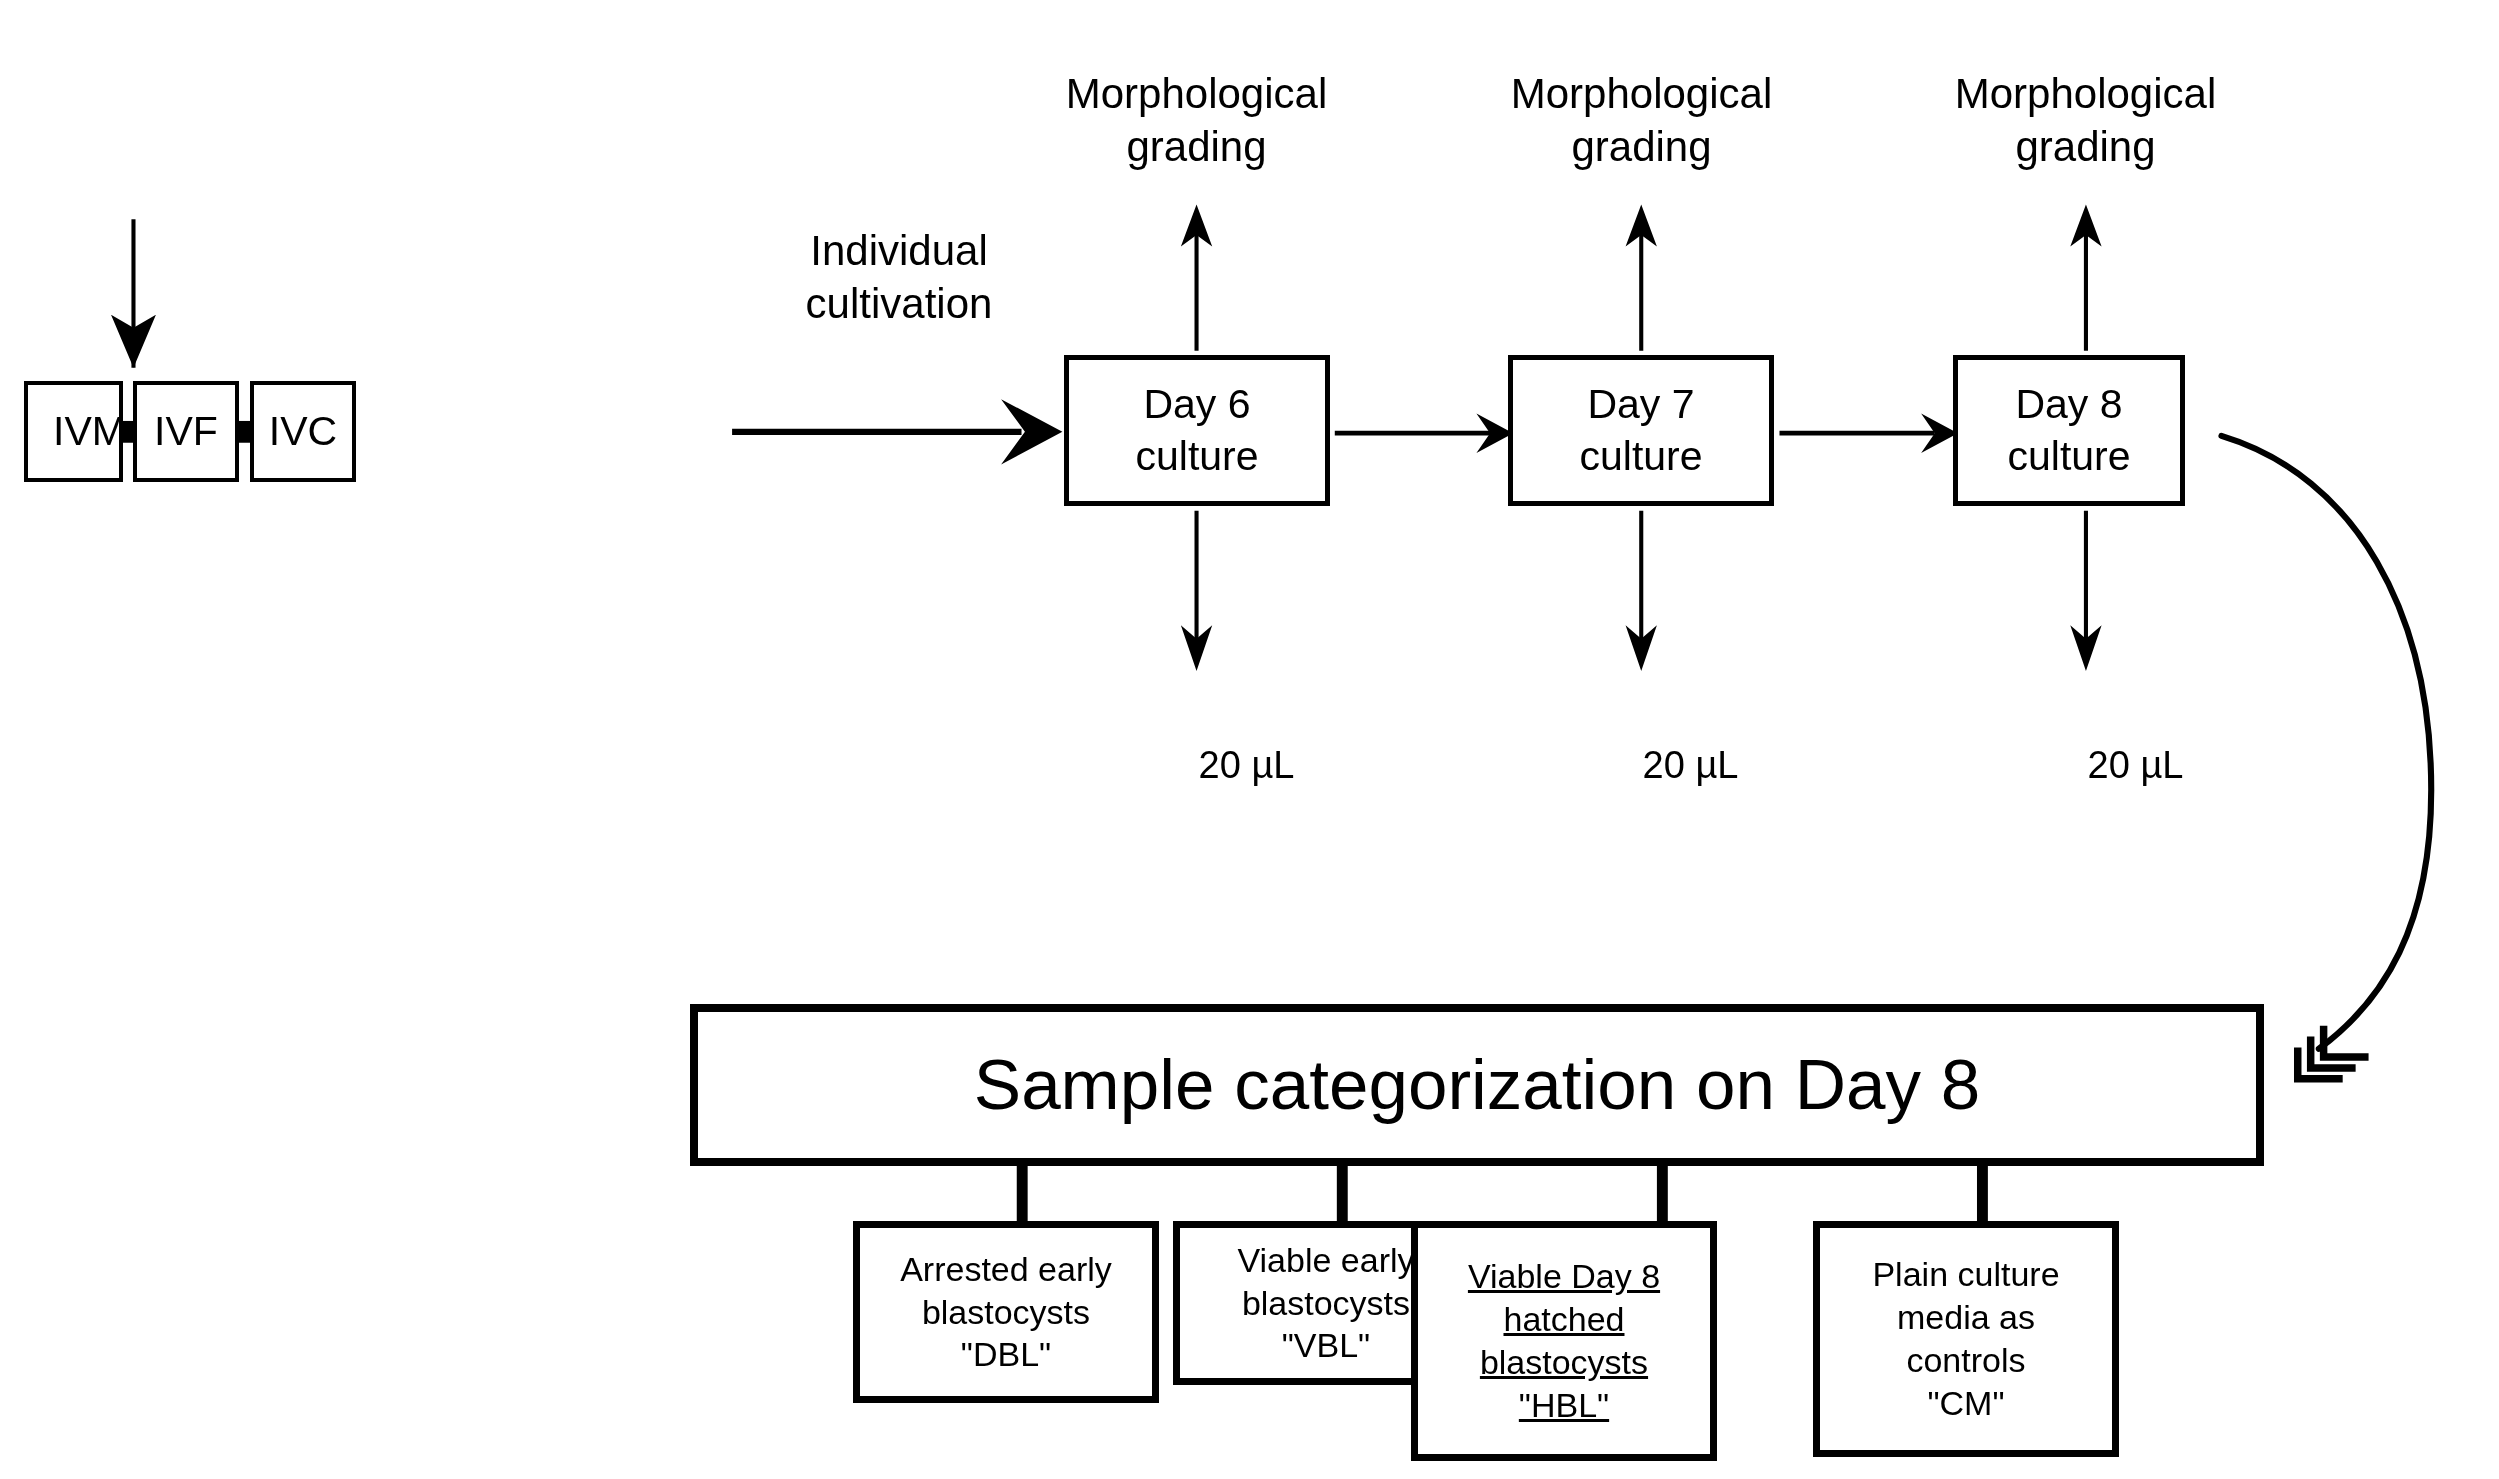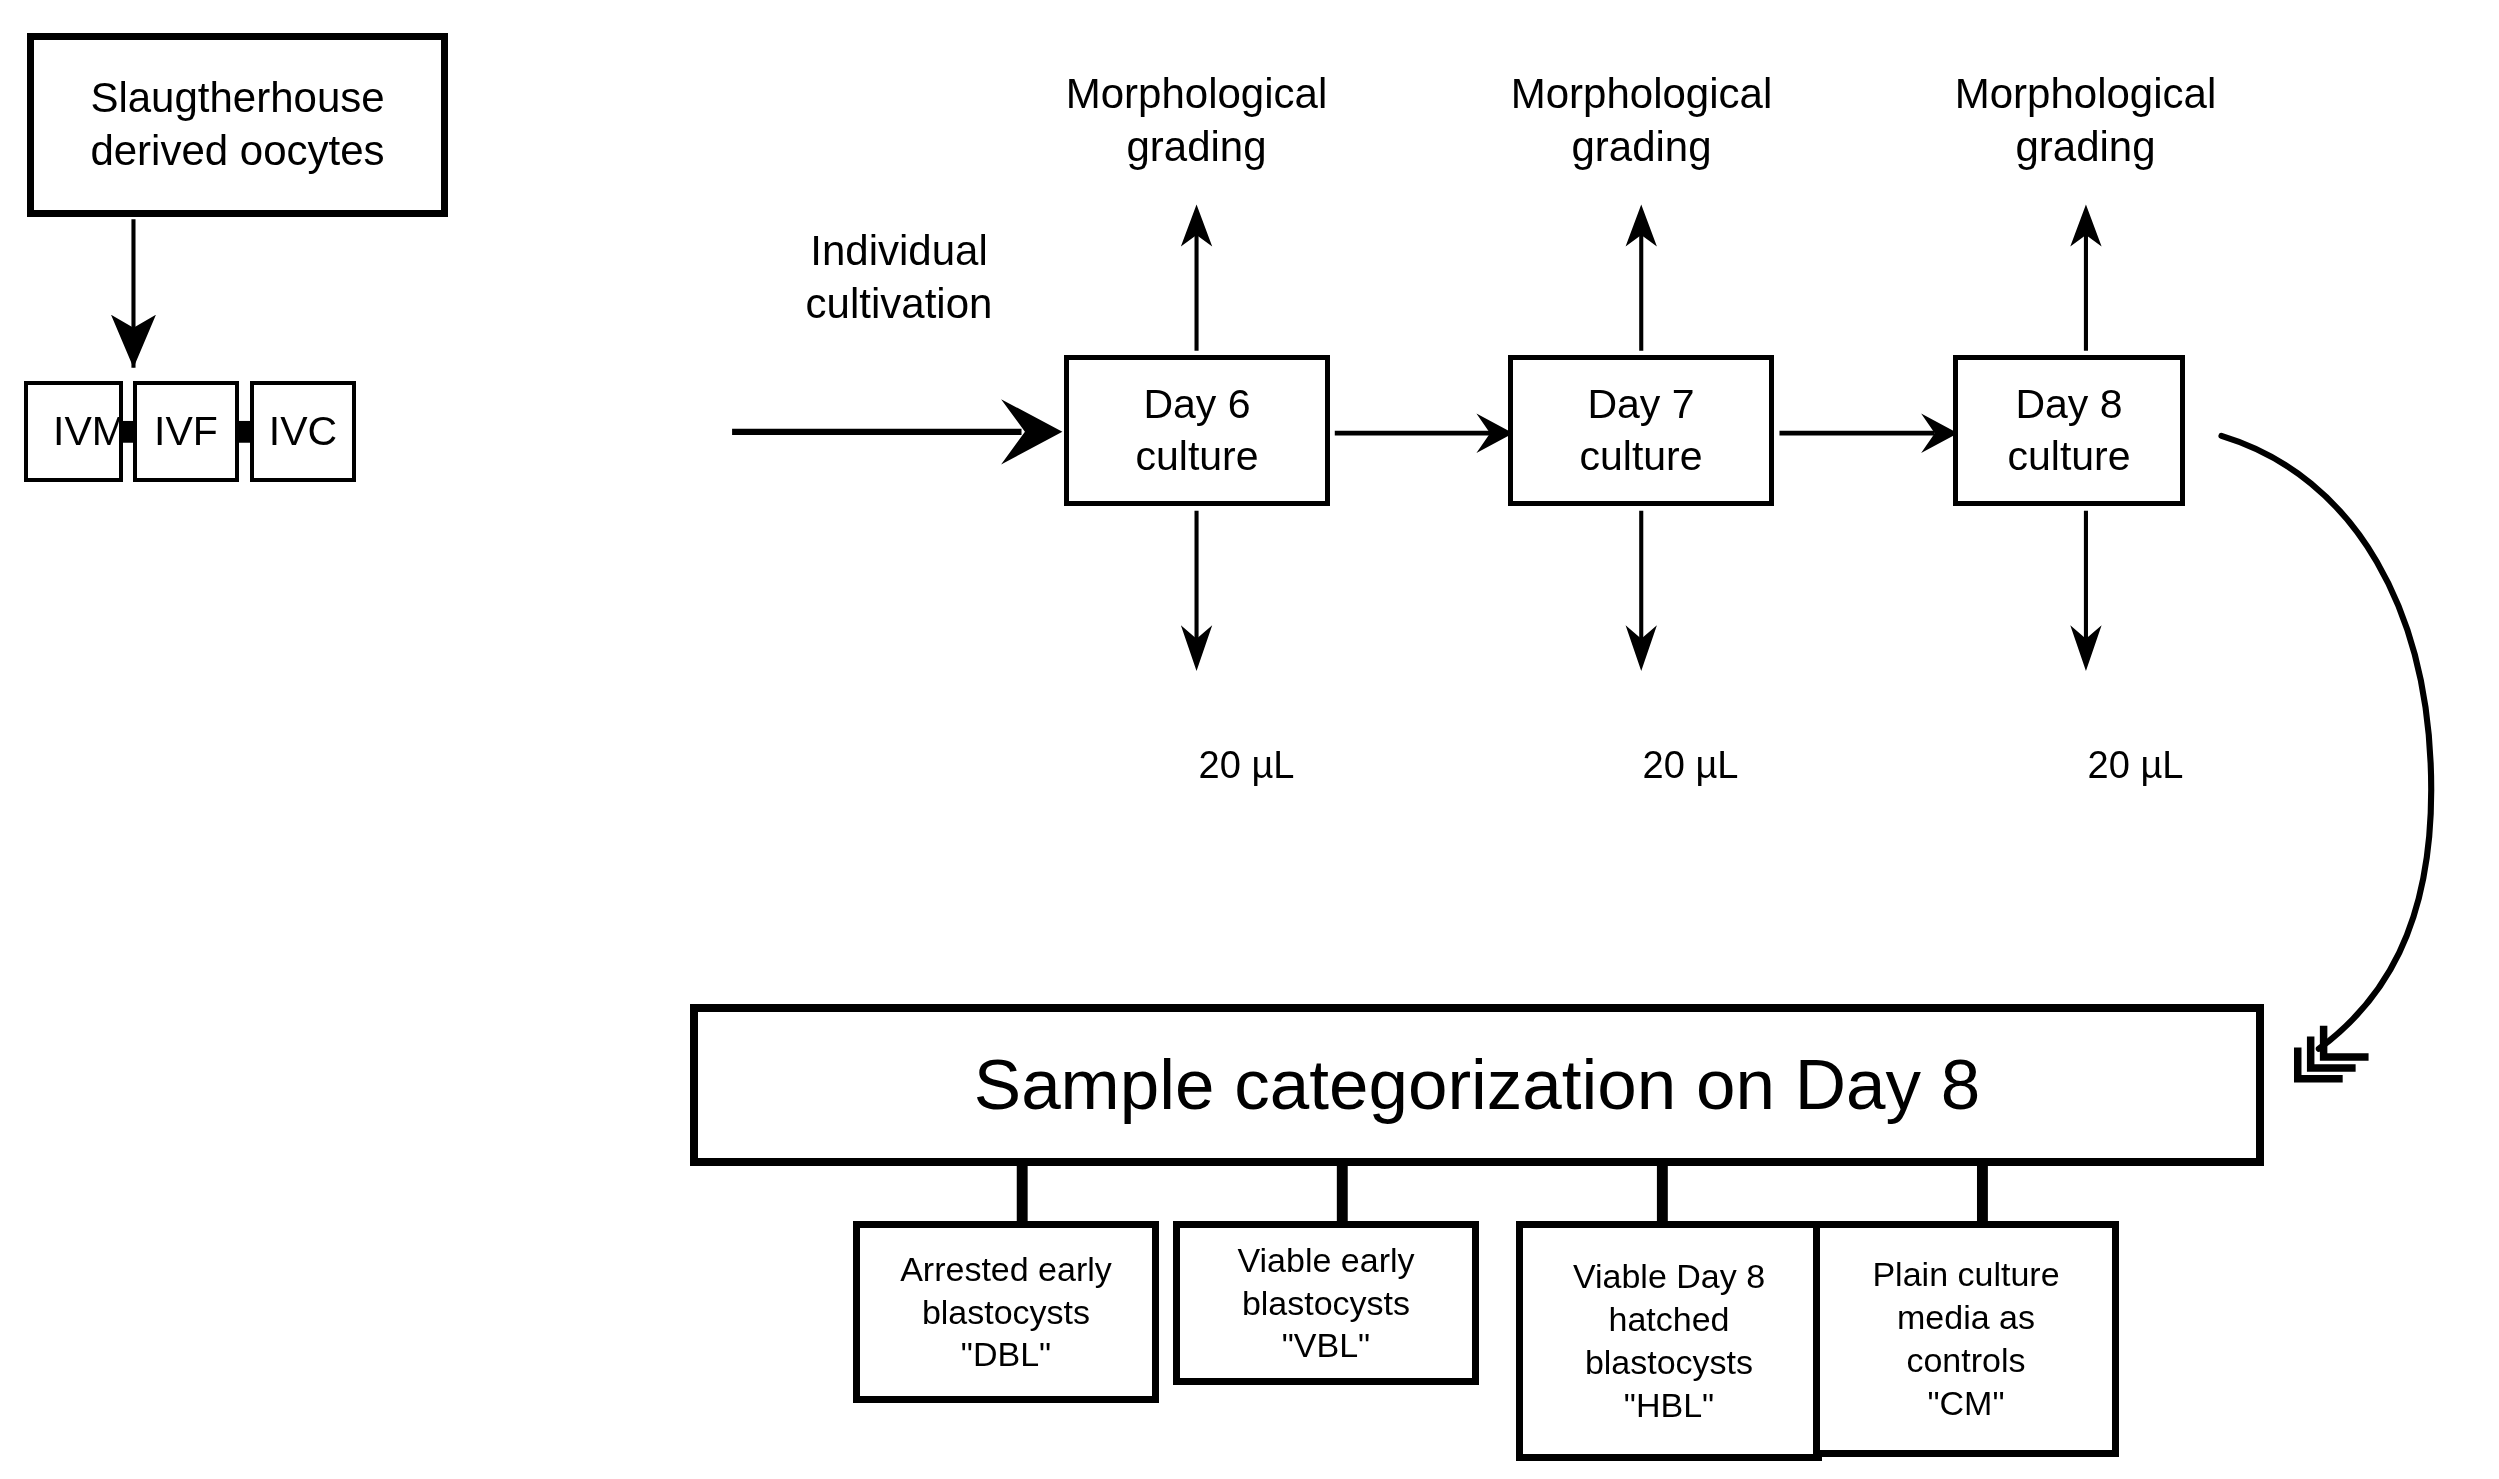--- a/index.html
+++ b/index.html
@@ -62,21 +62,21 @@
     left: 690px; top: 1004px; width: 1574px; height: 162px;
     border-width: 8.9px; font-size: 71px;
   }
 
   .cat-box {
     border-width: 7.5px;
     font-size: 34px;
   }
   #box-dbl { left: 853px; top: 1221px; width: 306px; height: 182px; }
   #box-vbl { left: 1173px; top: 1221px; width: 306px; height: 164px; }
-  #box-hbl { left: 1516px; top: 1221px; width: 306px; height: 240px; }
+  #box-hbl { left: 1411px; top: 1221px; width: 306px; height: 240px; text-decoration: underline; }
   #box-cm  { left: 1813px; top: 1221px; width: 306px; height: 236px; }
 
   
   .lbl-morph { font-size: 42px; width: 327px; }
   #lbl-morph-1 { left: 1033px; top: 68px; }
   #lbl-morph-2 { left: 1478px; top: 68px; }
   #lbl-morph-3 { left: 1922px; top: 68px; }
 
   #lbl-individual { left: 763px; top: 225px; font-size: 42px; width: 272px; }
   #lbl-collection { left: 735px; top: 674px; font-size: 42px; width: 422px; }
@@ -168,22 +168,20 @@
       <rect x="1963" y="1706" width="16" height="92" fill="#000"></rect>
     </g>
     <g>
       <rect x="2433" y="1706" width="16" height="92" fill="#000"></rect>
     </g>
     <g>
       <rect x="2903" y="1706" width="16" height="92" fill="#000"></rect>
     </g>
   </svg>
 
-  <div class="box" id="box-oocytes">Slaugtherhouse
-derived oocytes</div>
 
   <div class="box" id="box-ivm">IVM</div>
   <div class="box" id="box-ivf">IVF</div>
   <div class="box" id="box-ivc">IVC</div>
 
   <div class="box" id="box-day6">Day 6
 culture</div>
   <div class="box" id="box-day7">Day 7
 culture</div>
   <div class="box" id="box-day8">Day 8

